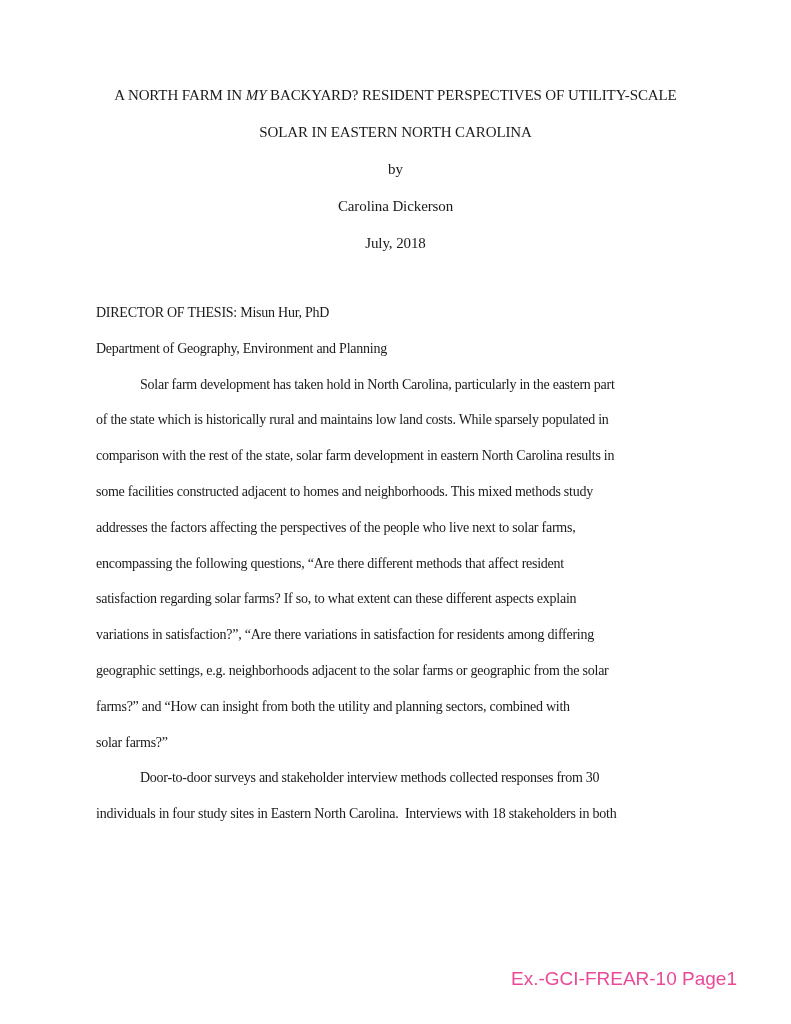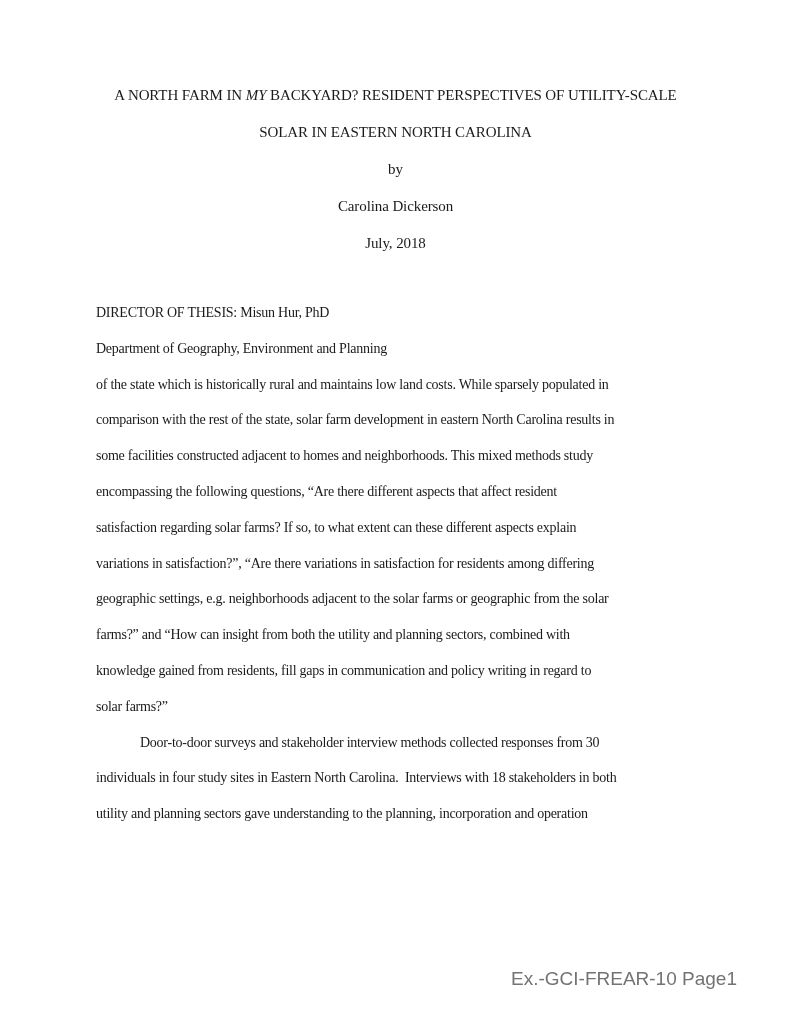--- a/index.html
+++ b/index.html
@@ -40,52 +40,52 @@
     line-height: 35.8px;
     white-space: pre;
   }
   .indent { padding-left: 44px; }
   .footer-stamp {
     position: absolute;
     left: 511px;
     top: 968px;
     font-family: "Liberation Sans", "DejaVu Sans", sans-serif;
     font-size: 19px;
-    color: #737373;
+    color: #ec4899;
     white-space: pre;
   }
 </style>
 </head>
 <body>
 
 <div class="page">
 
   <div class="title-block">
     <div class="tline"><span>A NORTH FARM IN </span><em>MY</em><span> BACKYARD? RESIDENT PERSPECTIVES OF UTILITY-SCALE</span></div>
     <div class="tline">SOLAR IN EASTERN NORTH CAROLINA</div>
     <div class="tline">by</div>
     <div class="tline">Carolina Dickerson</div>
     <div class="tline">July, 2018</div>
   </div>
 
   <div class="body-block">
     <div class="bline">DIRECTOR OF THESIS: Misun Hur, PhD</div>
     <div class="bline">Department of Geography, Environment and Planning</div>
 
+    <div class="bline indent">Solar farm development has taken hold in North Carolina, particularly in the eastern part</div>
     <div class="bline">of the state which is historically rural and maintains low land costs. While sparsely populated in</div>
     <div class="bline">comparison with the rest of the state, solar farm development in eastern North Carolina results in</div>
     <div class="bline">some facilities constructed adjacent to homes and neighborhoods. This mixed methods study</div>
-    <div class="bline">encompassing the following questions, “Are there different aspects that affect resident</div>
+    <div class="bline">addresses the factors affecting the perspectives of the people who live next to solar farms,</div>
+    <div class="bline">encompassing the following questions, “Are there different methods that affect resident</div>
     <div class="bline">satisfaction regarding solar farms? If so, to what extent can these different aspects explain</div>
     <div class="bline">variations in satisfaction?”, “Are there variations in satisfaction for residents among differing</div>
     <div class="bline">geographic settings, e.g. neighborhoods adjacent to the solar farms or geographic from the solar</div>
     <div class="bline">farms?” and “How can insight from both the utility and planning sectors, combined with</div>
-    <div class="bline">knowledge gained from residents, fill gaps in communication and policy writing in regard to</div>
     <div class="bline">solar farms?”</div>
 
     <div class="bline indent">Door-to-door surveys and stakeholder interview methods collected responses from 30</div>
     <div class="bline">individuals in four study sites in Eastern North Carolina.  Interviews with 18 stakeholders in both</div>
-    <div class="bline">utility and planning sectors gave understanding to the planning, incorporation and operation</div>
   </div>
 
   <div class="footer-stamp">Ex.-GCI-FREAR-10 Page1</div>
 
 </div>
 
 </body></html>

